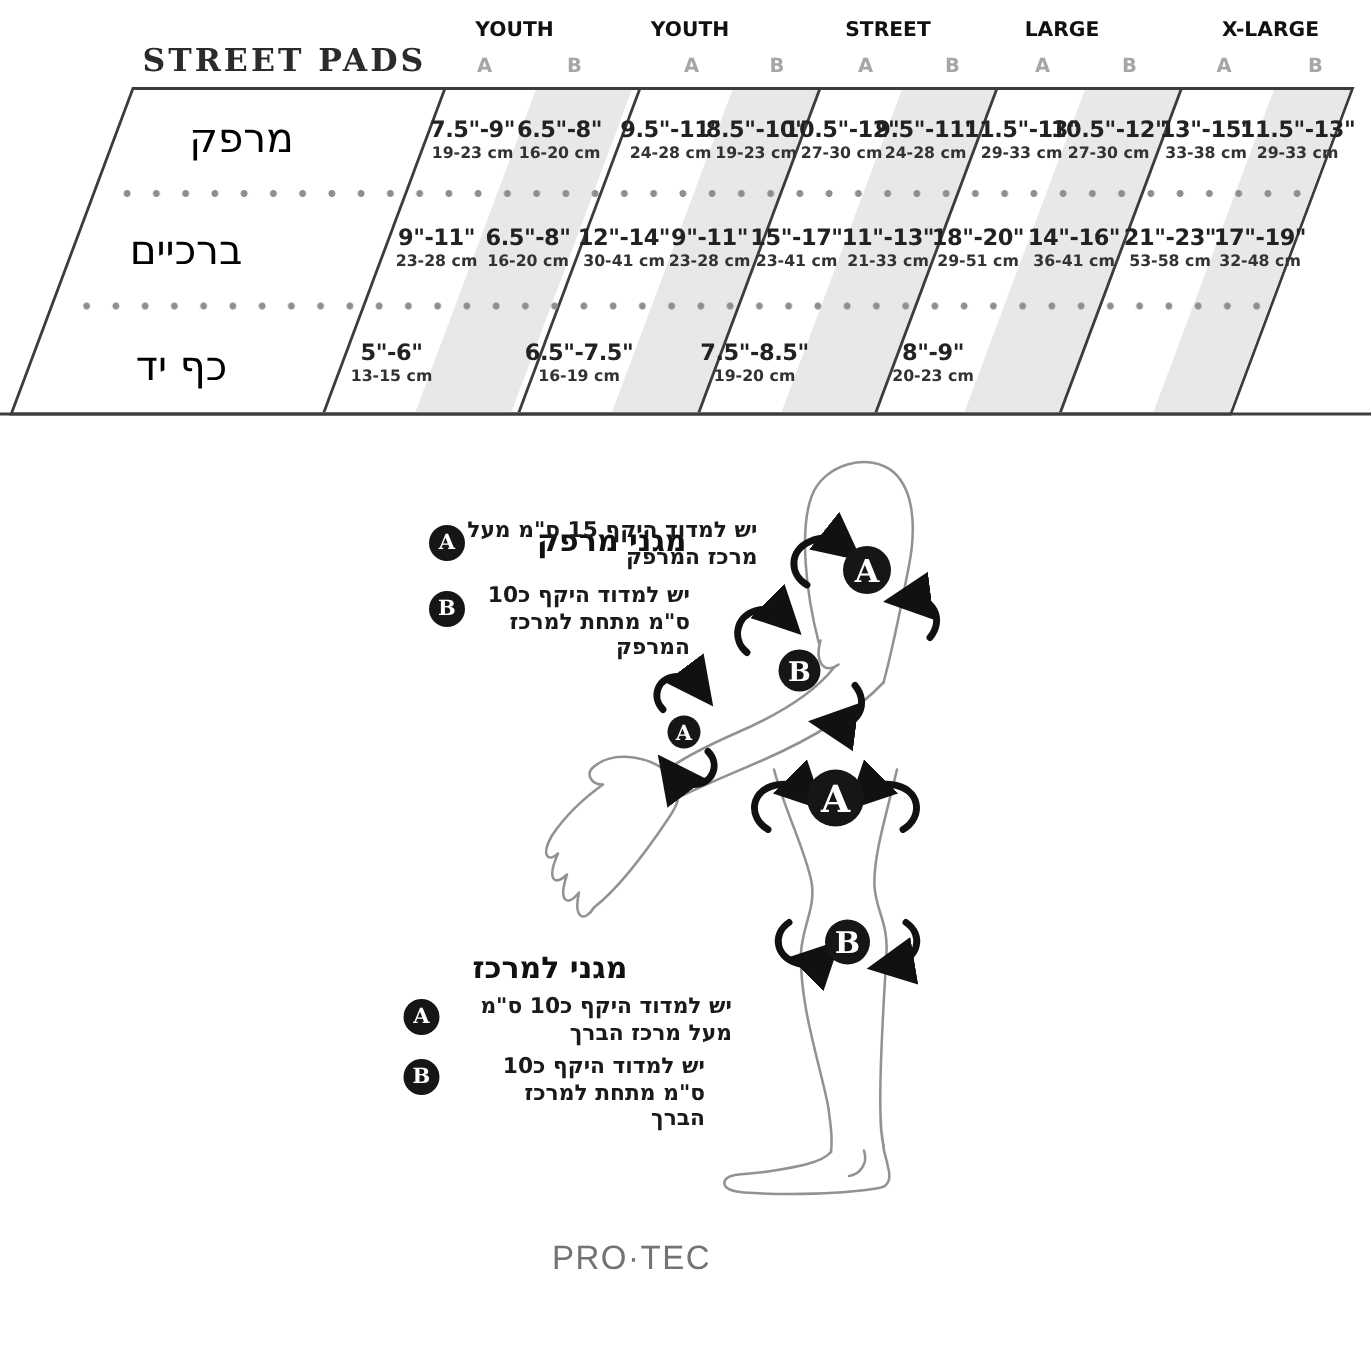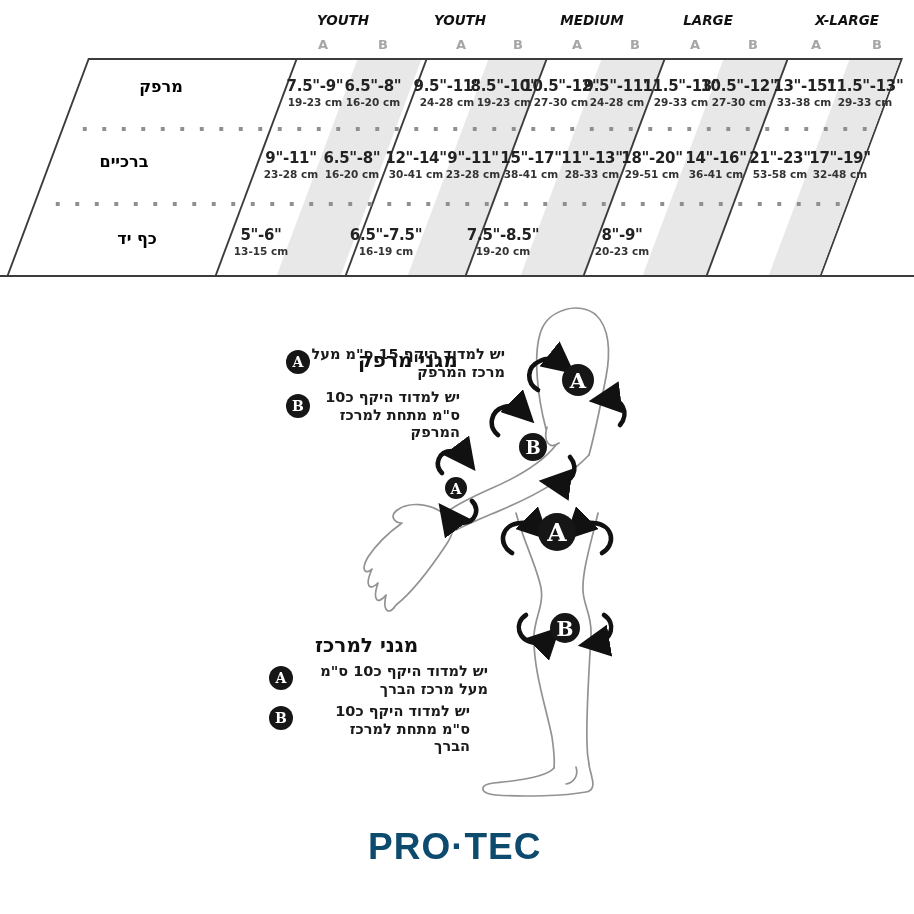--- a/index.html
+++ b/index.html
@@ -15,41 +15,41 @@
         border:2px solid #3c3c3c;background:#fff;overflow:hidden;}
   .stripe{position:absolute;top:0;bottom:0;background:#e8e8e8;}
   .diag{position:absolute;top:0;bottom:0;width:2px;background:#3c3c3c;}
   .dotline{position:absolute;height:6px;
         background-image:radial-gradient(circle,#8f8f8f 2.1px,rgba(0,0,0,0) 2.5px);
         background-size:19.5px 6px;background-repeat:repeat-x;background-position:0 50%;}
   #bottomline{position:absolute;left:0;width:914px;top:275px;height:2px;background:#3c3c3c;}
 
   .title{font-family:"DejaVu Serif",serif;font-weight:bold;font-size:21px;
          letter-spacing:2px;color:#2b2b2b;}
-  .grp{font-weight:bold;font-style:italic;font-size:13.5px;color:#111;}
+  .grp{font-weight:bold;font-size:13.5px;color:#111;}
   .ab{font-weight:bold;font-size:13px;color:#a6a6a6;}
-  .rowlab{font-weight:bold;font-size:16px;color:#000;}
+  .rowlab{font-weight:normal;font-size:27px;color:#000;}
   .cell .in{font-weight:bold;font-size:15px;letter-spacing:-0.3px;line-height:16px;color:#222;}
   .cell .cm{font-weight:bold;font-size:10.5px;margin-top:2px;color:#333;}
 
   
   .h2{font-weight:bold;font-size:20px;color:#111;}
   .itxt{font-weight:bold;font-size:14.5px;line-height:1.22;color:#1a1a1a;direction:rtl;text-align:right;}
   .badge{width:24px;height:24px;border-radius:50%;background:#161616;color:#fff;
          display:flex;align-items:center;justify-content:center;
          font-family:"DejaVu Serif",serif;font-weight:bold;font-size:14px;}
 
   
   .outline{fill:none;stroke:#929292;stroke-width:1.7;stroke-linecap:round;stroke-linejoin:round;}
   .arr{fill:none;stroke:#111;stroke-width:4.6;stroke-linecap:round;}
   .bcirc{fill:#161616;}
   .bletter{fill:#fff;font-family:"DejaVu Serif",serif;font-weight:bold;text-anchor:middle;}
 
-  .logo{font-family:"Liberation Sans",sans-serif;font-weight:bold;font-size:37px;
-        letter-spacing:1px;color:#0c4a6e;transform:scaleY(1.02);}
+  .logo{font-family:"Liberation Sans",sans-serif;font-weight:normal;font-size:22px;
+        letter-spacing:1px;color:#737373;transform:scaleY(1.02);}
 </style>
 </head>
 <body>
 
 <div id="app">
 
   <div id="skew">
     <div id="para">
       <div class="stripe" style="left:268px;width:64px;"></div>
       <div class="stripe" style="left:399px;width:59px;"></div>
@@ -60,41 +60,42 @@
       <div class="diag" style="left:336px;"></div>
       <div class="diag" style="left:456px;"></div>
       <div class="diag" style="left:574px;"></div>
       <div class="diag" style="left:697px;"></div>
     </div>
   </div>
   <div class="dotline abs" style="left:75px;width:795px;top:126px;"></div>
   <div class="dotline abs" style="left:48px;width:797px;top:201px;"></div>
   <div id="bottomline"></div>
 
+  <div class="abs title" style="left:95px;top:27px;">STREET PADS</div>
 
   <div class="abs grp cx" style="left:343px;top:12px;">YOUTH</div>
   <div class="abs grp cx" style="left:460px;top:12px;">YOUTH</div>
-  <div class="abs grp cx" style="left:592px;top:12px;">MEDIUM</div>
+  <div class="abs grp cx" style="left:592px;top:12px;">STREET</div>
   <div class="abs grp cx" style="left:708px;top:12px;">LARGE</div>
   <div class="abs grp cx" style="left:847px;top:12px;">X-LARGE</div>
 
   <div class="abs ab cx" style="left:323px;top:37px;">A</div>
   <div class="abs ab cx" style="left:383px;top:37px;">B</div>
   <div class="abs ab cx" style="left:461px;top:37px;">A</div>
   <div class="abs ab cx" style="left:518px;top:37px;">B</div>
   <div class="abs ab cx" style="left:577px;top:37px;">A</div>
   <div class="abs ab cx" style="left:635px;top:37px;">B</div>
   <div class="abs ab cx" style="left:695px;top:37px;">A</div>
   <div class="abs ab cx" style="left:753px;top:37px;">B</div>
   <div class="abs ab cx" style="left:816px;top:37px;">A</div>
   <div class="abs ab cx" style="left:877px;top:37px;">B</div>
 
   <div class="abs rowlab cx" style="left:161px;top:77px;" dir="rtl">מרפק</div>
   <div class="abs rowlab cx" style="left:124px;top:152px;" dir="rtl">ברכיים</div>
-  <div class="abs rowlab cx" style="left:137px;top:229px;" dir="rtl">כף יד</div>
+  <div class="abs rowlab cx" style="left:121px;top:229px;" dir="rtl">כף יד</div>
 
   <div class="abs cell cx" style="left:315px;top:78px;">
       <div class="in">7.5"-9"</div>
       <div class="cm">19-23 cm</div>
     </div>
   <div class="abs cell cx" style="left:373px;top:78px;">
       <div class="in">6.5"-8"</div>
       <div class="cm">16-20 cm</div>
     </div>
   <div class="abs cell cx" style="left:447px;top:78px;">
@@ -141,25 +142,25 @@
   <div class="abs cell cx" style="left:416px;top:150px;">
       <div class="in">12"-14"</div>
       <div class="cm">30-41 cm</div>
     </div>
   <div class="abs cell cx" style="left:473px;top:150px;">
       <div class="in">9"-11"</div>
       <div class="cm">23-28 cm</div>
     </div>
   <div class="abs cell cx" style="left:531px;top:150px;">
       <div class="in">15"-17"</div>
-      <div class="cm">38-41 cm</div>
+      <div class="cm">23-41 cm</div>
     </div>
   <div class="abs cell cx" style="left:592px;top:150px;">
       <div class="in">11"-13"</div>
-      <div class="cm">28-33 cm</div>
+      <div class="cm">21-33 cm</div>
     </div>
   <div class="abs cell cx" style="left:652px;top:150px;">
       <div class="in">18"-20"</div>
       <div class="cm">29-51 cm</div>
     </div>
   <div class="abs cell cx" style="left:716px;top:150px;">
       <div class="in">14"-16"</div>
       <div class="cm">36-41 cm</div>
     </div>
   <div class="abs cell cx" style="left:780px;top:150px;">

